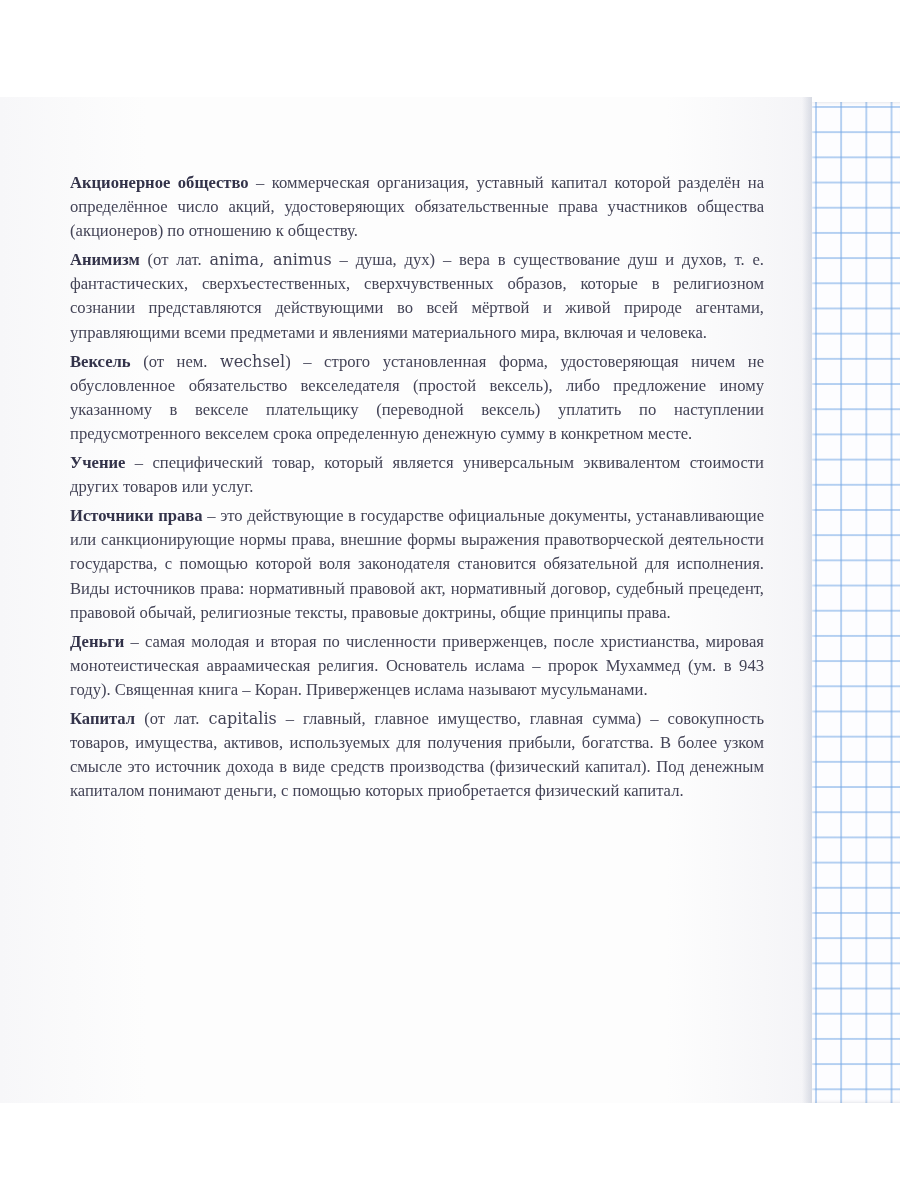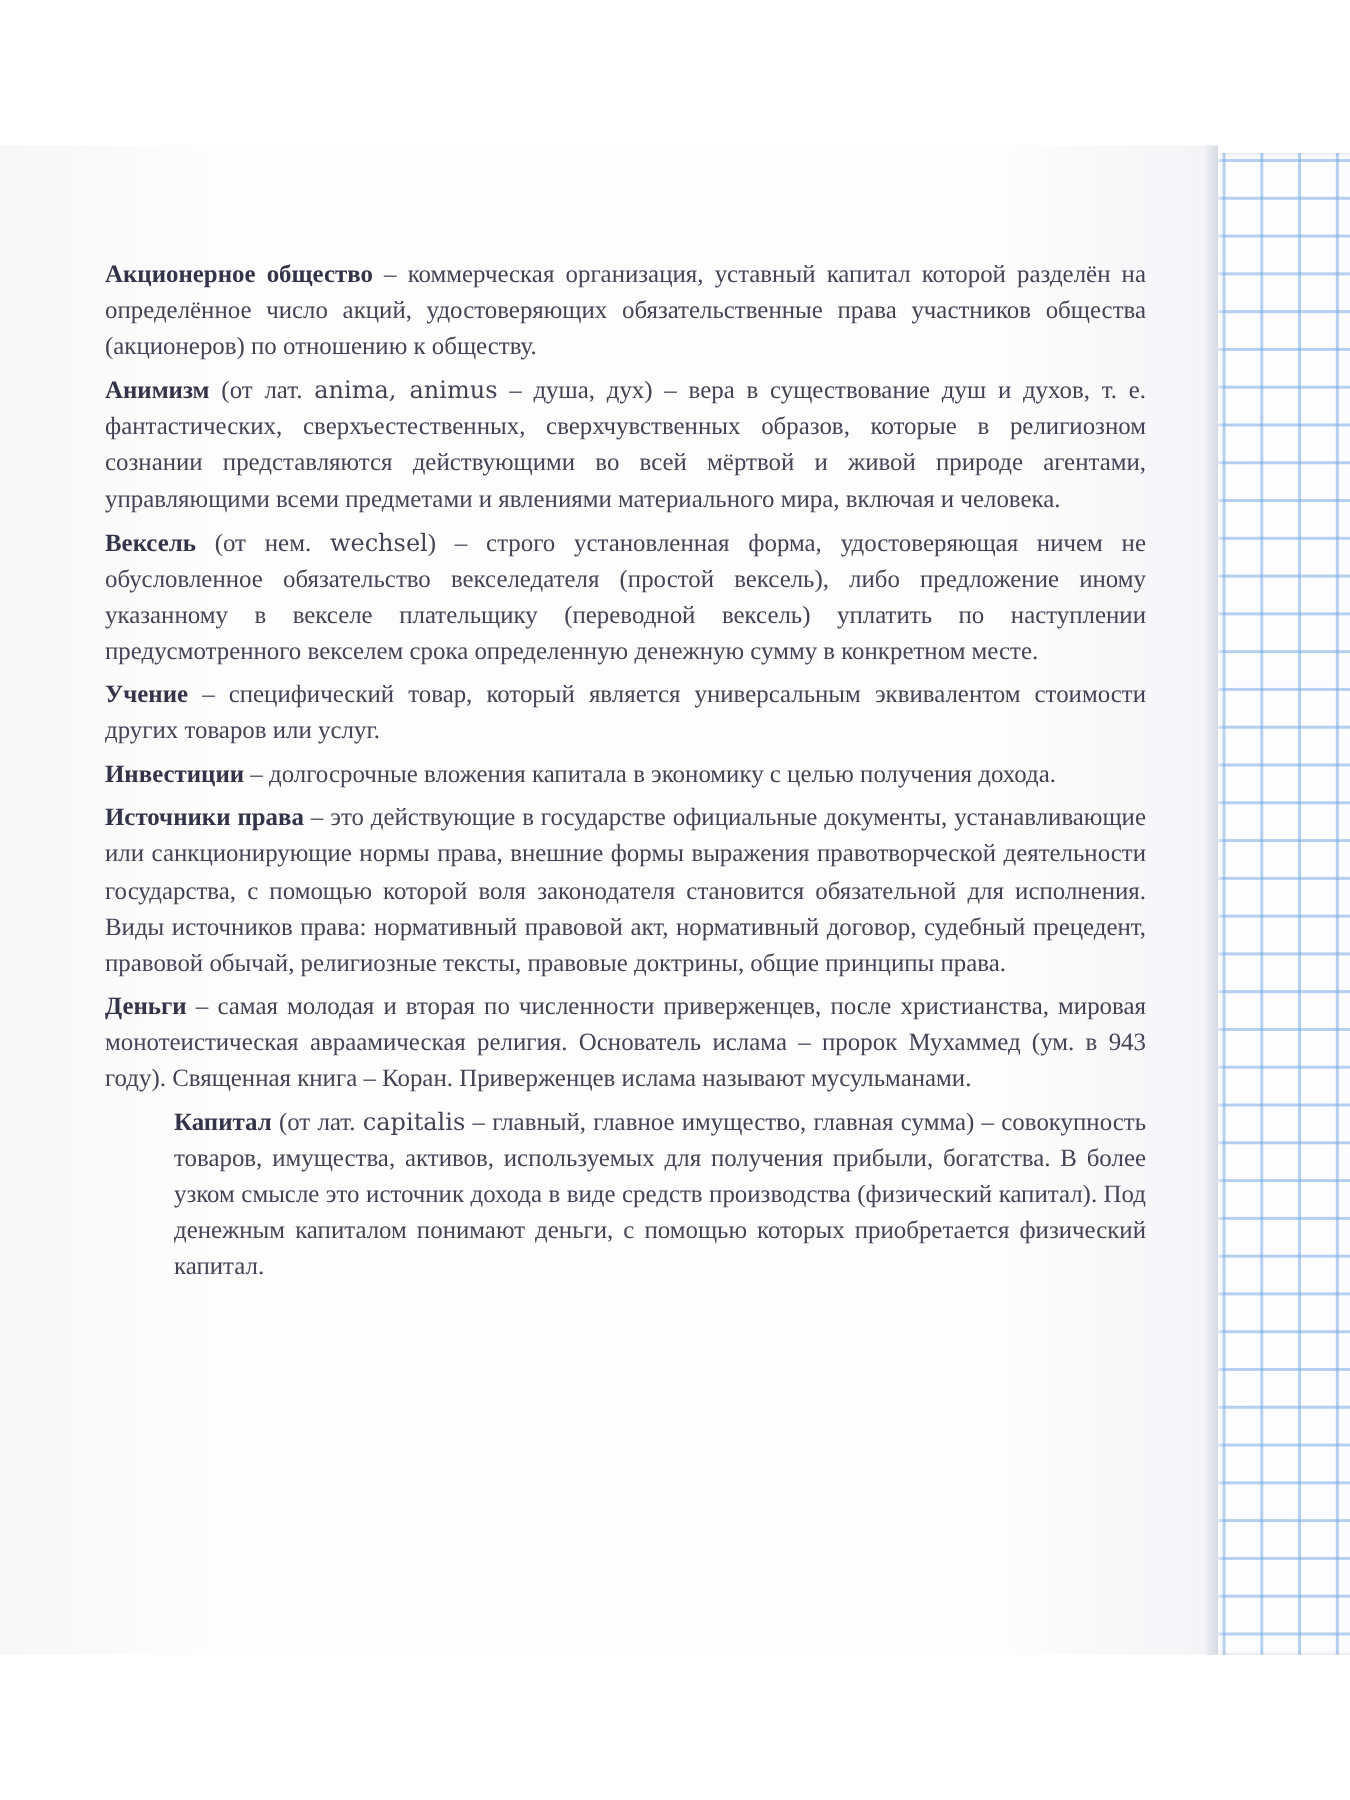--- a/index.html
+++ b/index.html
@@ -81,21 +81,21 @@
     margin: 0 0 5px 0;
     font-size: 16.6px;
     line-height: 24.1px;
     color: #434356;
     text-align: justify;
     text-justify: inter-word;
     hyphens: auto;
     -webkit-hyphens: auto;
     font-family: "Liberation Serif", "DejaVu Serif", serif;
   }
-  .entry:last-child { margin-bottom: 0; margin-left: 46px; }
+  .entry:last-child { margin-bottom: 0; }
 
   .term {
     font-weight: bold;
     color: #33334a;
   }
 
   .latin {
     font-family: "DejaVu Serif", "Liberation Serif", serif;
     font-size: 16px;
   }
@@ -121,23 +121,20 @@
 
 
       <p class="entry">
         <span class="term">Вексель</span><span> (от нем. </span><span class="latin">wechsel</span><span>) – строго установленная форма, удостоверяющая ничем не обусловленное обязательство векселедателя (простой вексель), либо предложение иному указанному в векселе плательщику (переводной вексель) уплатить по наступлении предусмотренного векселем срока определенную денежную сумму в конкретном месте.</span>
       </p>
 
       <p class="entry">
         <span class="term">Учение</span><span> – специфический товар, который является универсальным эквивалентом стоимости других товаров или услуг.</span>
       </p>
 
-      <p class="entry">
-        <span class="term">Инвестиции</span><span> – долгосрочные вложения капитала в экономику с целью получения дохода.</span>
-      </p>
 
       <p class="entry">
         <span class="term">Источники права</span><span> – это действующие в государстве официальные документы, устанавливающие или санкционирующие нормы права, внешние формы выражения правотворческой деятельности государства, с помощью которой воля законодателя становится обязательной для исполнения. Виды источников права: нормативный правовой акт, нормативный договор, судебный прецедент, правовой обычай, религиозные тексты, правовые доктрины, общие принципы права.</span>
       </p>
 
       <p class="entry">
         <span class="term">Деньги</span><span> – самая молодая и вторая по численности приверженцев, после христианства, мировая монотеистическая авраамическая религия. Основатель ислама – пророк Мухаммед (ум. в 943 году). Священная книга – Коран. Приверженцев ислама называют мусульманами.</span>
       </p>
 
       <p class="entry">

